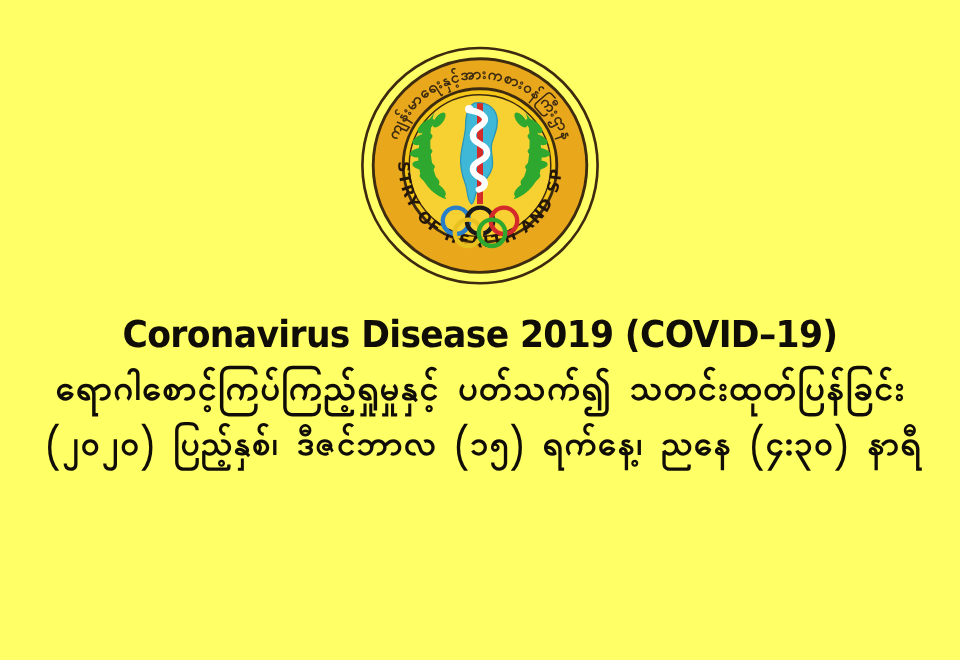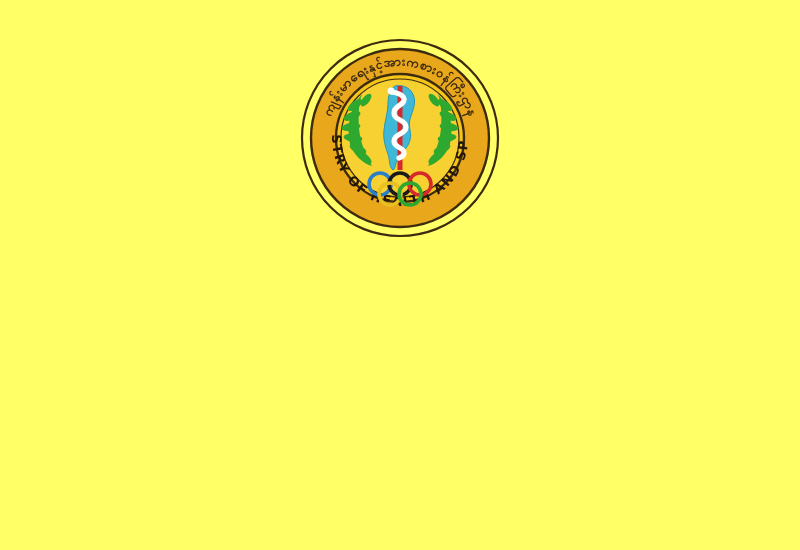--- a/index.html
+++ b/index.html
@@ -151,14 +151,22 @@
           <circle cx="80" cy="150" r="11" stroke="#2A7FC9"></circle>
           <circle cx="100" cy="150" r="11" stroke="#1A1A1A"></circle>
           <circle cx="120" cy="150" r="11" stroke="#D42A2A"></circle>
           <circle cx="90" cy="160" r="11" stroke="#E8C020"></circle>
           <circle cx="110" cy="160" r="11" stroke="#2EA82E"></circle>
         </g>
       </g>
     </svg>
   </div>
 
+  <div id="text-block">
+
+    <div class="title-en">Coronavirus Disease 2019 (COVID–19)</div>
+
+    <div class="line-my" id="line-subject">ရောဂါစောင့်ကြပ်ကြည့်ရှုမှုနှင့် ပတ်သက်၍ သတင်းထုတ်ပြန်ခြင်း</div>
+
+    <div class="line-my" id="line-date">(၂၀၂၀) ပြည့်နှစ်၊ ဒီဇင်ဘာလ (၁၅) ရက်နေ့၊ ညနေ (၄:၃၀) နာရီ</div>
+  </div>
 
 </div>
 
 </body></html>

